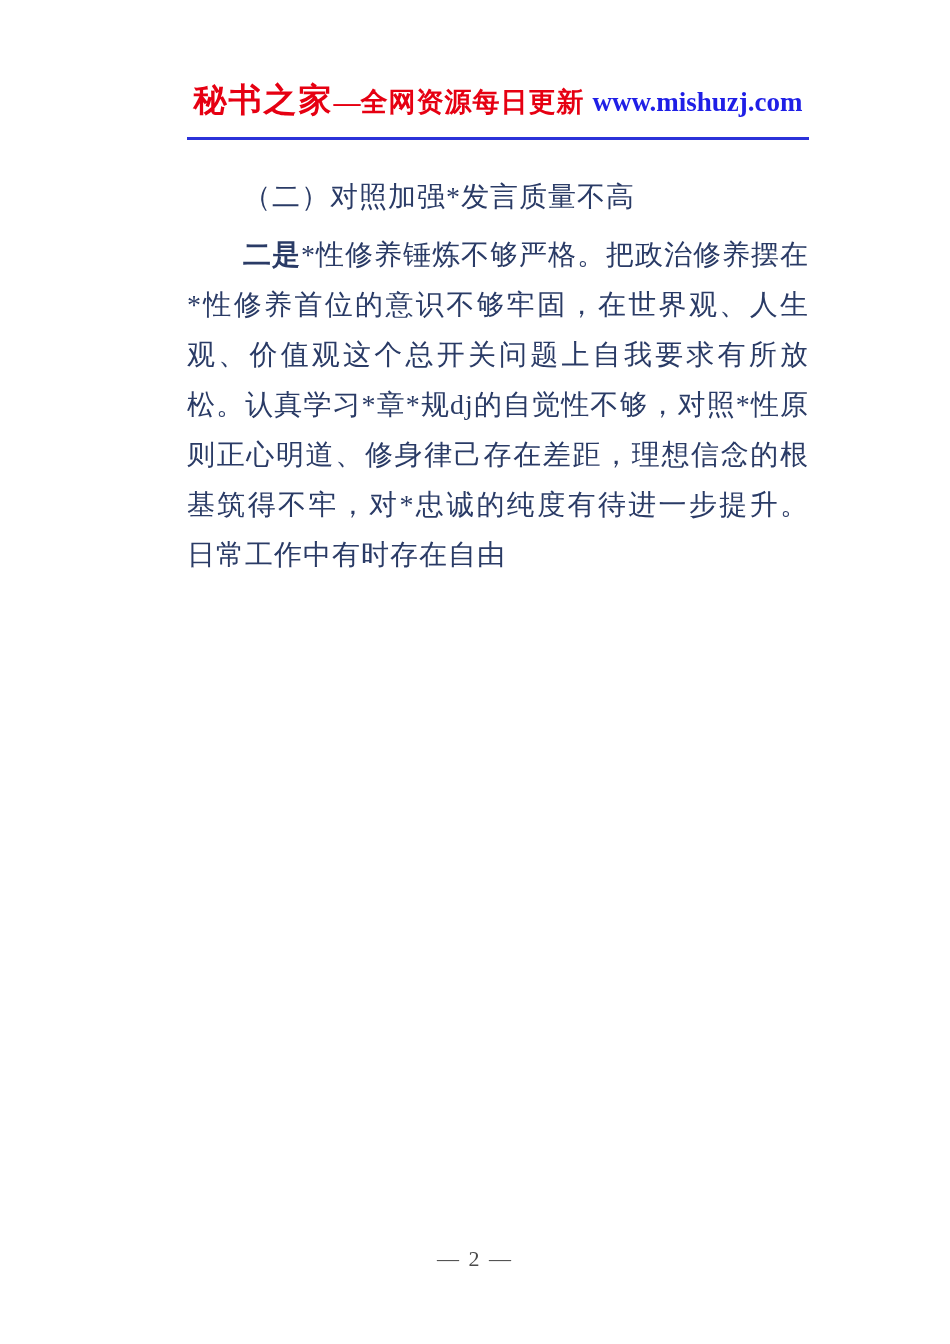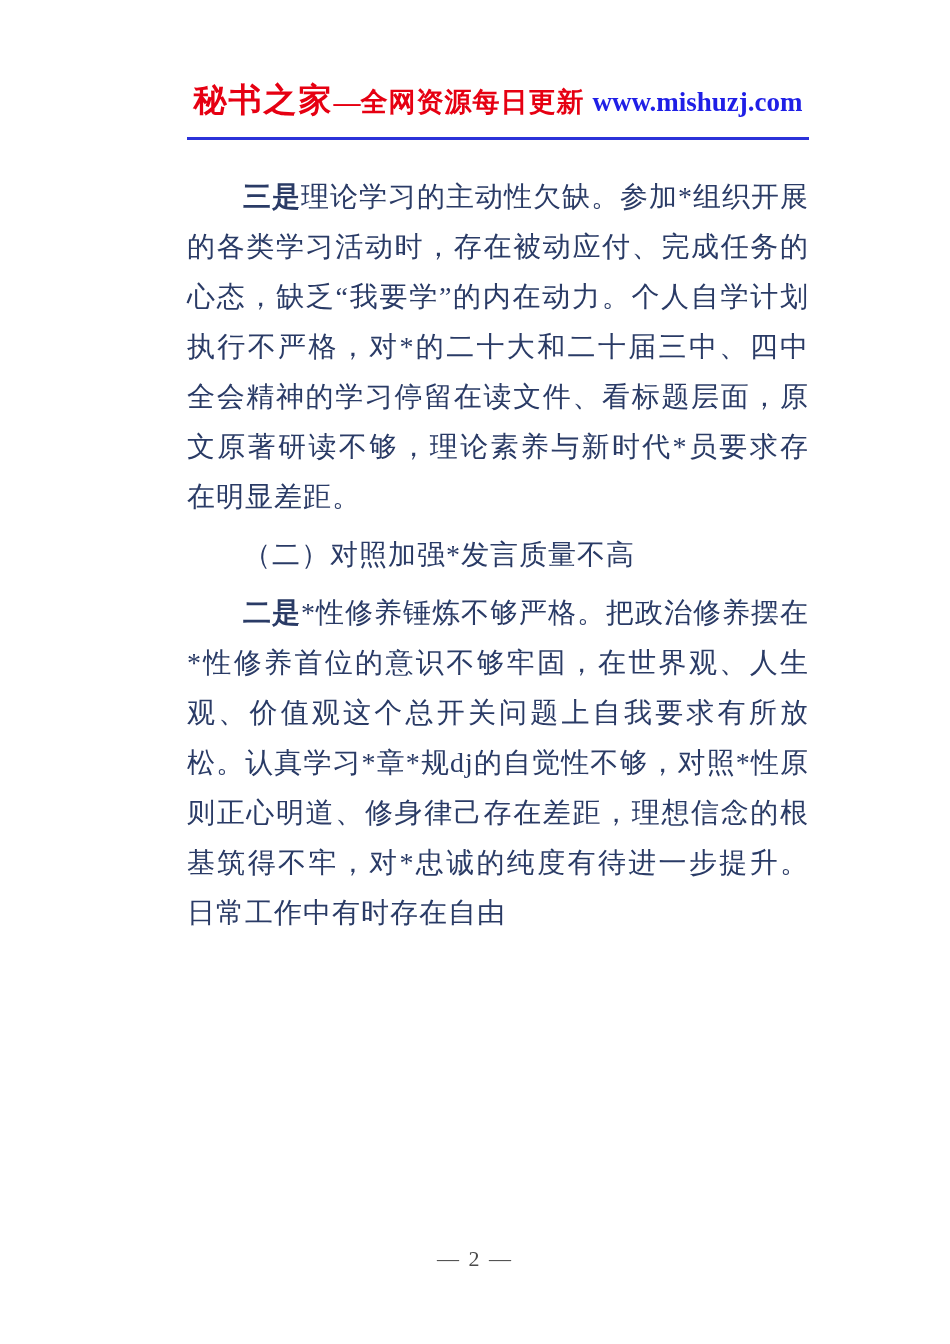--- a/index.html
+++ b/index.html
@@ -84,23 +84,20 @@
 
   <header class="header">
     <span class="brand">秘书之家</span><span class="hsep">—</span><span class="tagline">全网资源每日更新</span><span class="url">www.mishuzj.com</span>
   </header>
 
   <div class="header-rule"></div>
 
   <main class="content">
 
 
-    <p class="para">
-      <span class="lead">三是</span><span>理论学习的主动性欠缺。参加*组织开展的各类学习活动时，存在被动应付、完成任务的心态，缺乏“我要学”的内在动力。个人自学计划执行不严格，对*的二十大和二十届三中、四中全会精神的学习停留在读文件、看标题层面，原文原著研读不够，理论素养与新时代*员要求存在明显差距。</span>
-    </p>
 
     <p class="para">
       <span>（二）对照加强*发言质量不高</span>
     </p>
 
 
     <p class="para">
       <span class="lead">二是</span><span>*性修养锤炼不够严格。把政治修养摆在*性修养首位的意识不够牢固，在世界观、人生观、价值观这个总开关问题上自我要求有所放松。认真学习*章*规dj的自觉性不够，对照*性原则正心明道、修身律己存在差距，理想信念的根基筑得不牢，对*忠诚的纯度有待进一步提升。日常工作中有时存在自由</span>
     </p>
 

